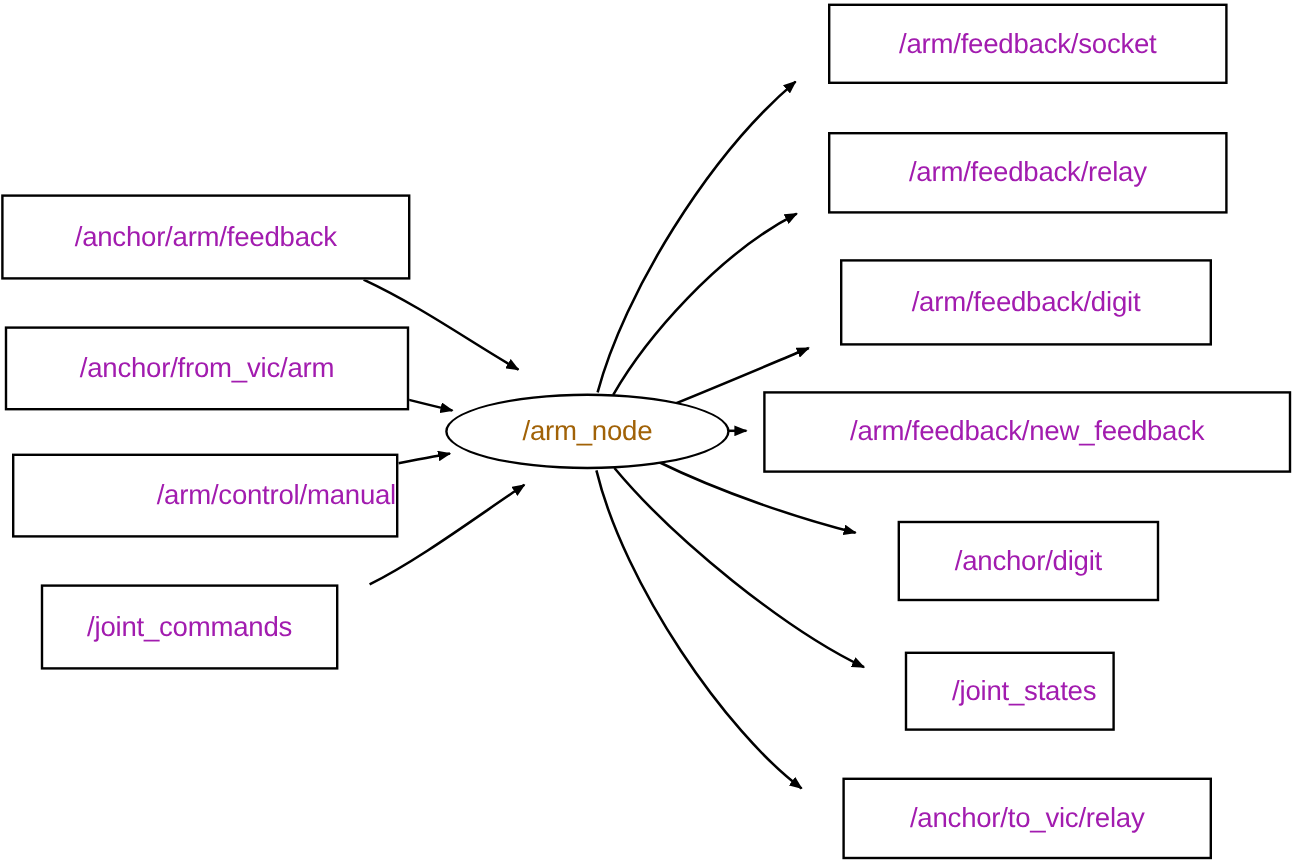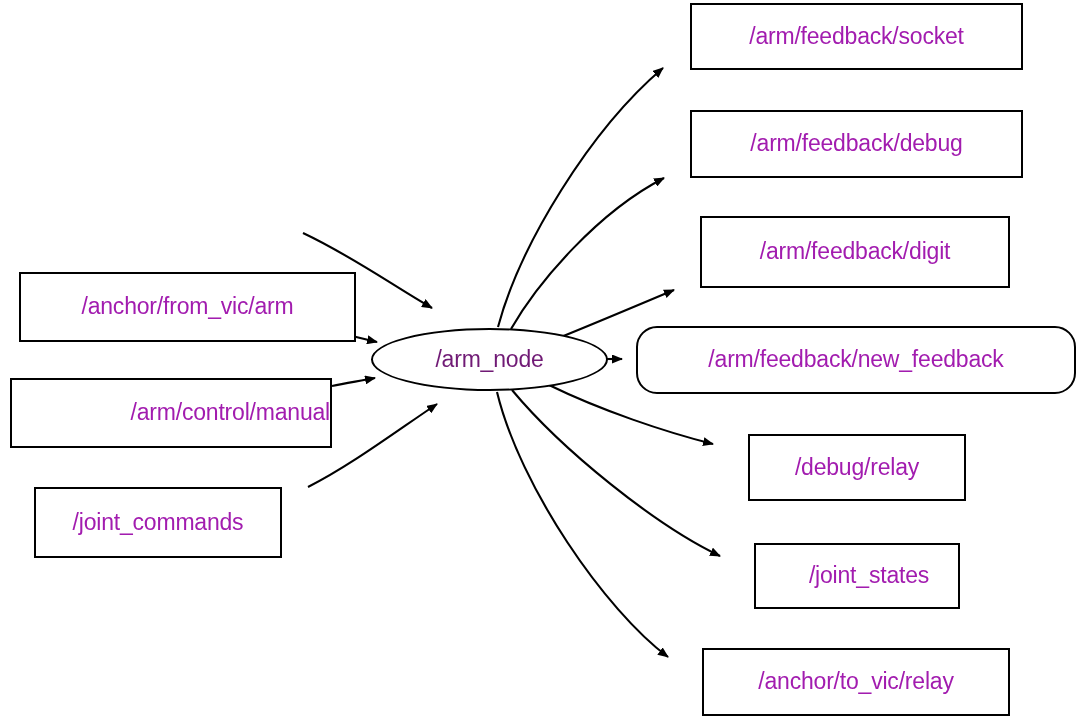--- a/index.html
+++ b/index.html
@@ -39,21 +39,21 @@
   }
   .node-ellipse {
     position: absolute;
     box-sizing: border-box;
     border: 2.2px solid #000000;
     border-radius: 50%;
     background: #ffffff;
     display: flex;
     align-items: center;
     justify-content: center;
-    color: #701a75;
+    color: #a16207;
     font-size: 23px;
     white-space: nowrap;
     letter-spacing: -0.2px;
     z-index: 3;
   }
   .edge-path {
     fill: none;
     stroke: #000000;
     stroke-width: 2.1px;
   }
@@ -77,58 +77,61 @@
 
     <path class="edge-path" marker-end="url(#arrowhead)" d="M 498,327 C 520,245 590,130 663,68"></path>
     <path class="edge-path" marker-end="url(#arrowhead)" d="M 511,329 C 538,282 598,212 664,178"></path>
     <path class="edge-path" marker-end="url(#arrowhead)" d="M 561,337 C 603,320 650,300 674,290"></path>
     <path class="edge-path" marker-end="url(#arrowhead)" d="M 607,359 L 622,359"></path>
     <path class="edge-path" marker-end="url(#arrowhead)" d="M 549,385 C 600,410 665,432 713,444"></path>
     <path class="edge-path" marker-end="url(#arrowhead)" d="M 512,390 C 562,450 655,525 720,556"></path>
     <path class="edge-path" marker-end="url(#arrowhead)" d="M 497,392 C 520,487 605,610 668,657"></path>
   </svg>
 
+  <div class="node-box" style="left:1px; top:162px; width:341px; height:71px;">
+    <span>/anchor/arm/feedback</span>
+  </div>
 
-  <div class="node-box" style="left:19px; top:272px; width:337px; height:70px;">
+  <div class="node-box" style="left:4px; top:272px; width:337px; height:70px;">
     <span>/anchor/from_vic/arm</span>
   </div>
 
   <div class="node-box" style="left:10px; top:378px; width:322px; height:70px;justify-content:flex-end;">
     <span>/arm/control/manual</span>
   </div>
 
   <div class="node-box" style="left:34px; top:487px; width:248px; height:71px;">
     <span>/joint_commands</span>
   </div>
 
   <div class="node-ellipse" style="left:371px; top:328px; width:237px; height:63px;">
     <span>/arm_node</span>
   </div>
 
   <div class="node-box" style="left:690px; top:3px; width:333px; height:67px;">
     <span>/arm/feedback/socket</span>
   </div>
 
   <div class="node-box" style="left:690px; top:110px; width:333px; height:68px;">
-    <span>/arm/feedback/debug</span>
+    <span>/arm/feedback/relay</span>
   </div>
 
   <div class="node-box" style="left:700px; top:216px; width:310px; height:72px;">
     <span>/arm/feedback/digit</span>
   </div>
 
-  <div class="node-box" style="left:636px; top:326px; width:440px; height:68px;border-radius:21px;">
+  <div class="node-box" style="left:636px; top:326px; width:440px; height:68px;">
     <span>/arm/feedback/new_feedback</span>
   </div>
 
   <div class="node-box" style="left:748px; top:434px; width:218px; height:67px;">
-    <span>/debug/relay</span>
+    <span>/anchor/digit</span>
   </div>
 
-  <div class="node-box" style="left:754px; top:543px; width:206px; height:66px;padding-left:24px;">
+  <div class="node-box" style="left:754px; top:543px; width:175px; height:66px;padding-left:24px;">
     <span>/joint_states</span>
   </div>
 
   <div class="node-box" style="left:702px; top:648px; width:308px; height:68px;">
     <span>/anchor/to_vic/relay</span>
   </div>
 
 </div>
 
 </body></html>

